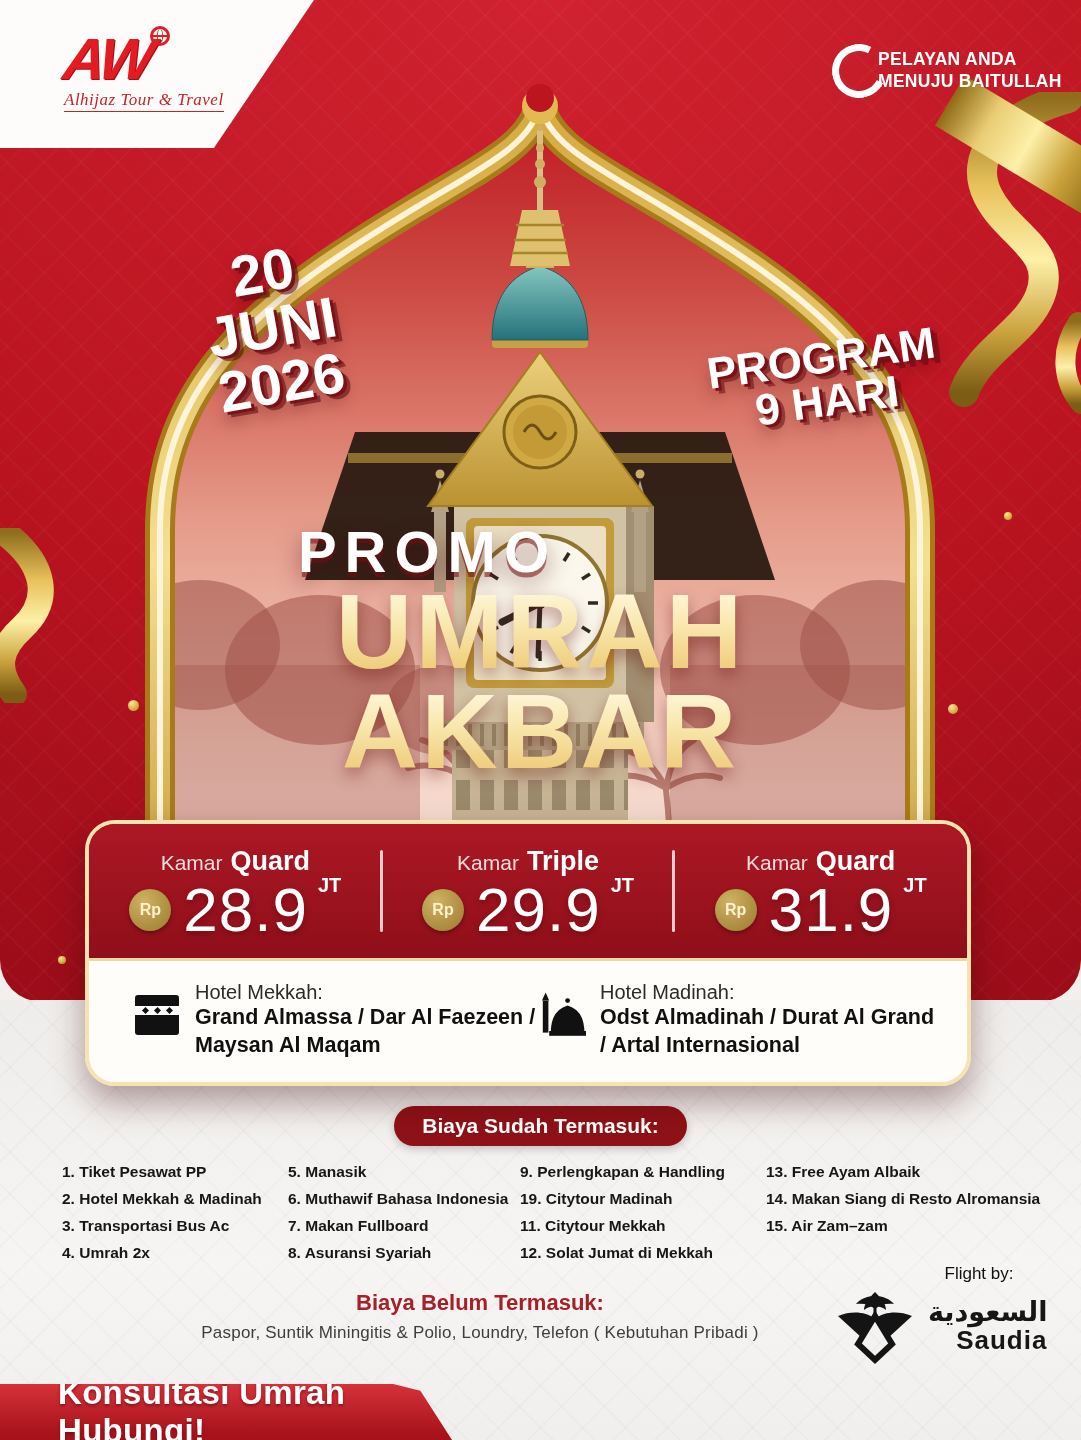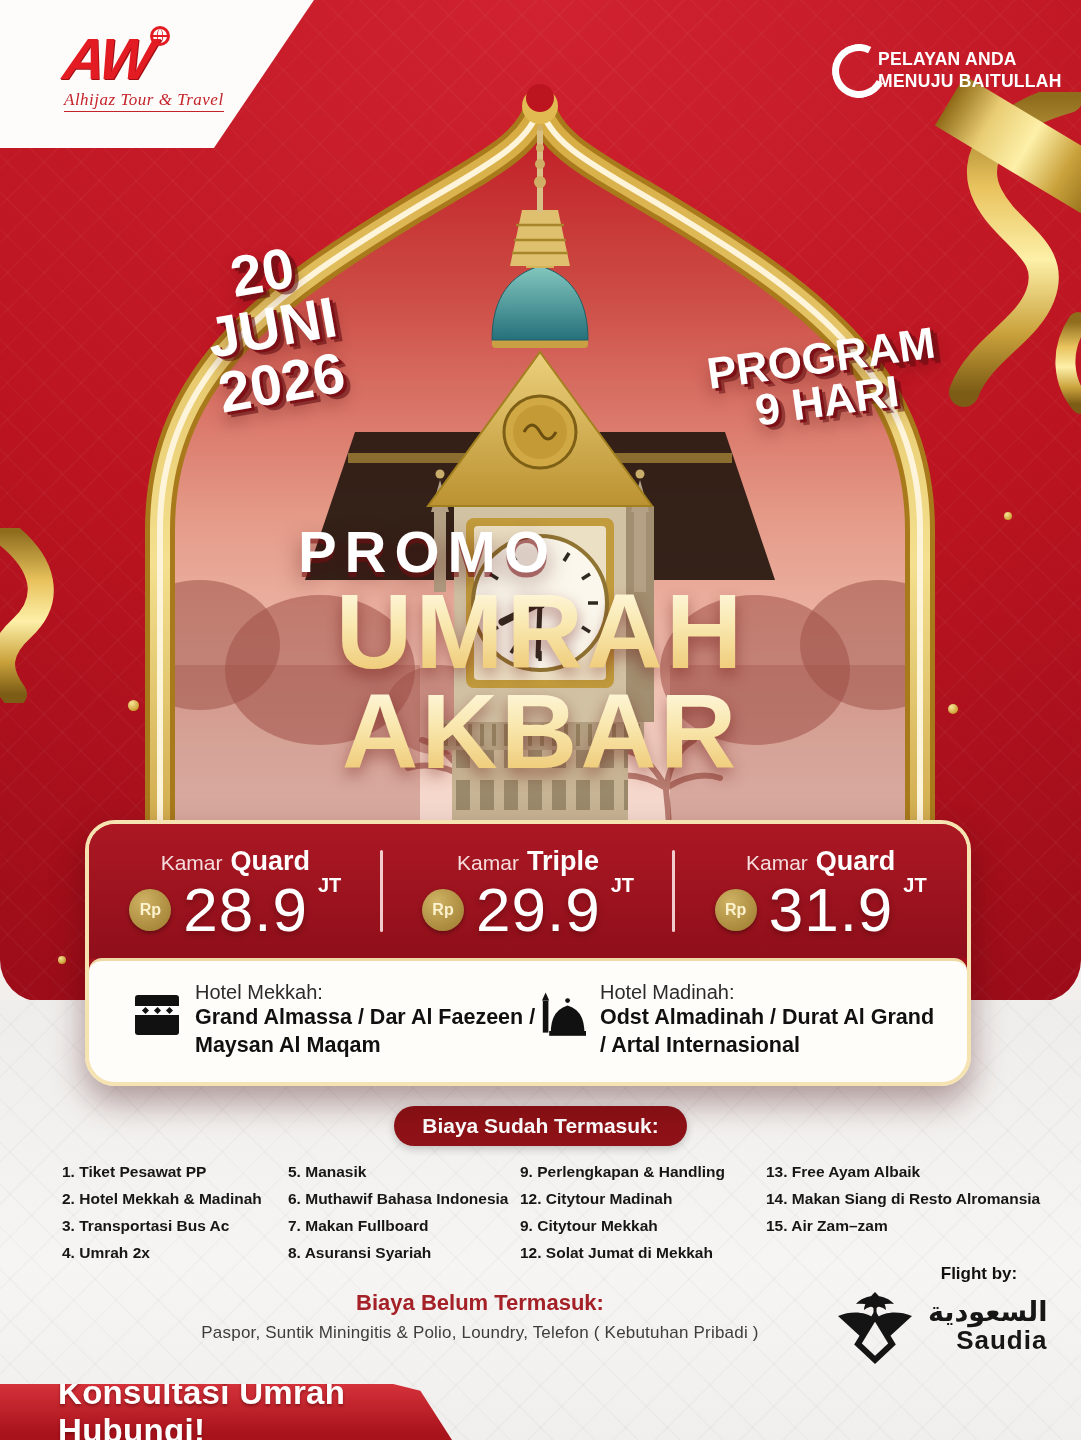--- a/index.html
+++ b/index.html
@@ -89,42 +89,42 @@
   .room-type { font-size:27px; font-weight:800; }
   .price-line { display:flex; align-items:center; margin-top:2px; }
   .rp-coin { width:42px; height:42px; border-radius:50%; margin-right:12px;
     background:radial-gradient(circle at 35% 30%, #cfb264, #a8883a 75%, #7e6424);
     display:flex; align-items:center; justify-content:center;
     color:#fdf2ce; font-weight:800; font-size:16px; box-shadow:0 2px 4px rgba(0,0,0,.35); }
   .price-num { font-size:62px; font-weight:400; color:#fff; letter-spacing:1px; line-height:1;
     text-shadow:0 3px 6px rgba(60,0,0,.4); }
   .price-unit { font-size:20px; font-weight:800; color:#fff; margin-left:10px; transform:translateY(-24px); }
 
-  .hotel-row { background:#fffdf9; border-top:3px solid #eed9a4; display:flex; padding:20px 24px 22px 44px;border-radius:13px; }
+  .hotel-row { background:#fffdf9; border-top:3px solid #eed9a4; display:flex; padding:20px 24px 22px 44px; }
   .hotel-block { display:flex; align-items:flex-start; width:50%; }
   .hotel-icon { width:48px; flex:0 0 auto; margin-top:8px; margin-right:14px; }
   .hotel-label { font-size:20px; color:#2b2b2b; font-weight:400; }
   .hotel-names { font-size:21.5px; color:#101010; font-weight:800; line-height:1.3; max-width:350px; }
 
   
   .pill { position:absolute; top:1106px; left:0; width:1081px; text-align:center; z-index:4; }
   .pill span { display:inline-block; background:#8e1217; color:#fff; font-weight:800; font-size:21px;
     padding:8px 28px; border-radius:24px; box-shadow:0 3px 8px rgba(0,0,0,.2); }
   .list-row { position:absolute; top:1158px; left:62px; width:990px; display:flex; z-index:4; }
   .list-col { list-style:none; }
   .list-col li { font-size:15.5px; font-weight:700; color:#161616; line-height:27px; white-space:nowrap; }
   .col-1 { width:226px; } .col-2 { width:232px; } .col-3 { width:246px; } .col-4 { width:286px; }
 
   .excluded { position:absolute; top:1290px; left:105px; width:750px; text-align:center; z-index:4; }
   .excluded-heading { color:#a42127; font-weight:800; font-size:22px; }
   .excluded-text { color:#3d3d3d; font-size:17px; margin-top:7px; letter-spacing:.2px; }
 
   
   .flight { position:absolute; top:1264px; left:834px; width:230px; z-index:4; }
-  .flight-label { font-size:17px; font-weight:700; color:#101010; text-align:center; padding-left:60px; }
+  .flight-label { font-size:17px; font-weight:400; color:#101010; text-align:center; padding-left:60px; }
   .flight-logo { display:flex; align-items:center; margin-top:2px; }
   .saudia-text { margin-left:12px; text-align:right; }
   .saudia-arabic { font-family:"DejaVu Sans", sans-serif; font-size:27px; font-weight:700; color:#161616; line-height:1.05; }
   .saudia-latin { font-size:26px; font-weight:700; color:#161616; letter-spacing:1px; line-height:1.05; }
 
   
   .cta { position:absolute; left:0; top:1384px; width:452px; height:56px; z-index:6;
     background:linear-gradient(180deg,#d5323a 0%, #a8121b 90%);
     clip-path:polygon(0 0, 87% 0, 93% 12%, 100% 100%, 0 100%);
     display:flex; align-items:center; padding-left:58px; }
@@ -395,22 +395,22 @@
       <li>4. Umrah 2x</li>
     </ul>
     <ul class="list-col col-2">
       <li>5. Manasik</li>
       <li>6. Muthawif Bahasa Indonesia</li>
       <li>7. Makan Fullboard</li>
       <li>8. Asuransi Syariah</li>
     </ul>
     <ul class="list-col col-3">
       <li>9. Perlengkapan &amp; Handling</li>
-      <li>12. Citytour Madinah</li>
-      <li>9. Citytour Mekkah</li>
+      <li>19. Citytour Madinah</li>
+      <li>11. Citytour Mekkah</li>
       <li>12. Solat Jumat di Mekkah</li>
     </ul>
     <ul class="list-col col-4">
       <li>13. Free Ayam Albaik</li>
       <li>14. Makan Siang di Resto Alromansia</li>
       <li>15. Air Zam–zam</li>
     </ul>
   </div>
 
   <div class="excluded">

